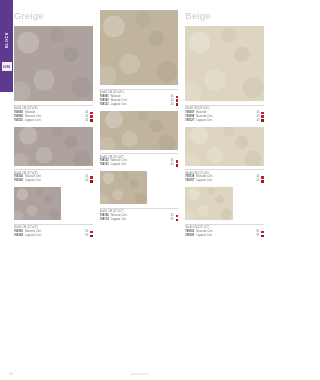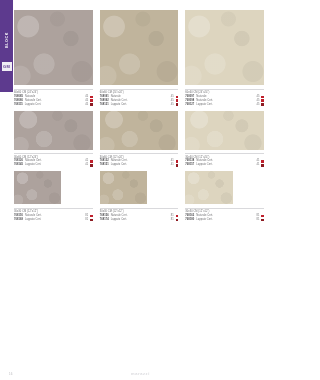--- a/index.html
+++ b/index.html
@@ -97,20 +97,21 @@
 <body>
 
 <div class="side-tab">
   <div class="collection">BLOCK</div>
   <div class="badge">GM</div>
 </div>
 
 <div class="page">
   <div class="cols" id="cols">
       <div class="col">
+        <div class="col-title">Greige</div>
         <div class="block">
           <div class="swatch sw-lg" style="background: rgb(173, 162, 157);">
             <div class="grain"></div>
           </div>
           <div class="specs">
             <div class="rule"></div>
             <div class="size-line">60x60 CM (24"x24")</div>
             <div class="spec-row">
               <span class="spec-code">768085</span>
               <span class="spec-fin">Naturale</span>
@@ -239,20 +240,21 @@
             <div class="spec-row">
               <span class="spec-code">768174</span>
               <span class="spec-fin">Lappato Cert.</span>
               <span class="spec-qty">81</span>
               <span class="mark" style="background: rgb(141, 27, 34);"></span>
             </div>
           </div>
         </div>
       </div>
       <div class="col">
+        <div class="col-title">Beige</div>
         <div class="block">
           <div class="swatch sw-lg" style="background: rgb(221, 213, 191);">
             <div class="grain"></div>
           </div>
           <div class="specs">
             <div class="rule"></div>
             <div class="size-line">60x60 CM (24"x24")</div>
             <div class="spec-row">
               <span class="spec-code">768097</span>
               <span class="spec-fin">Naturale</span>

